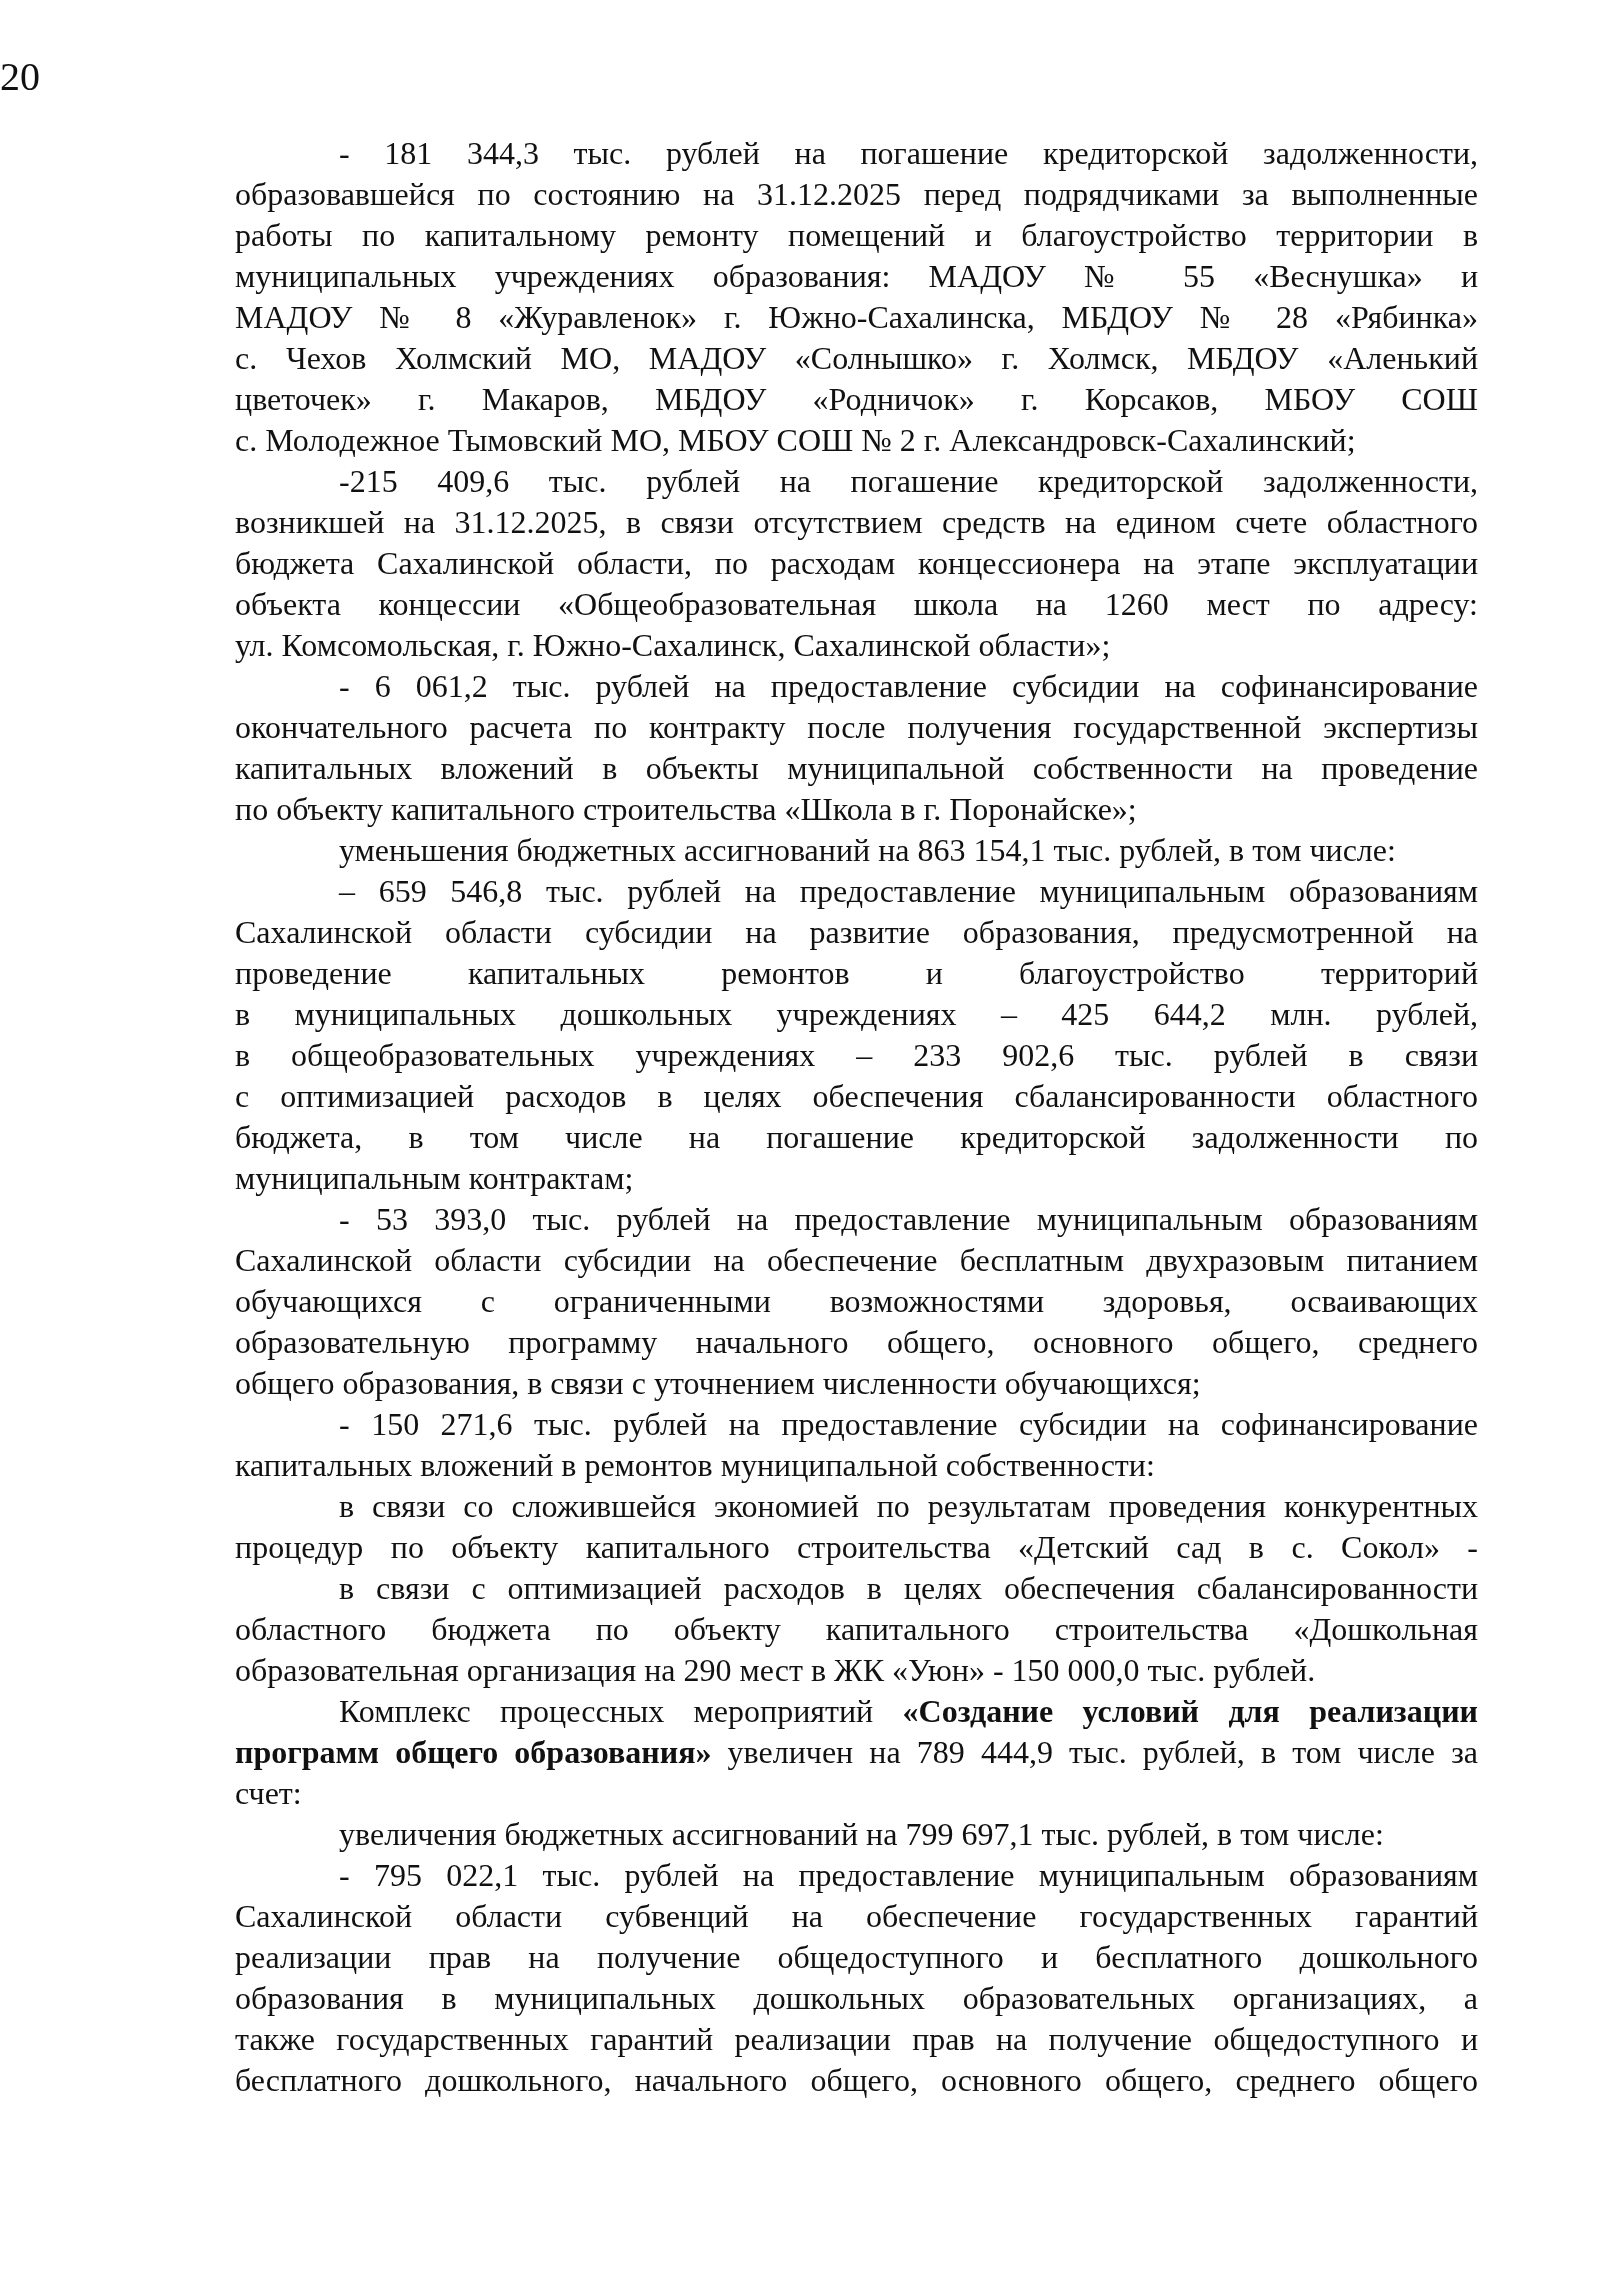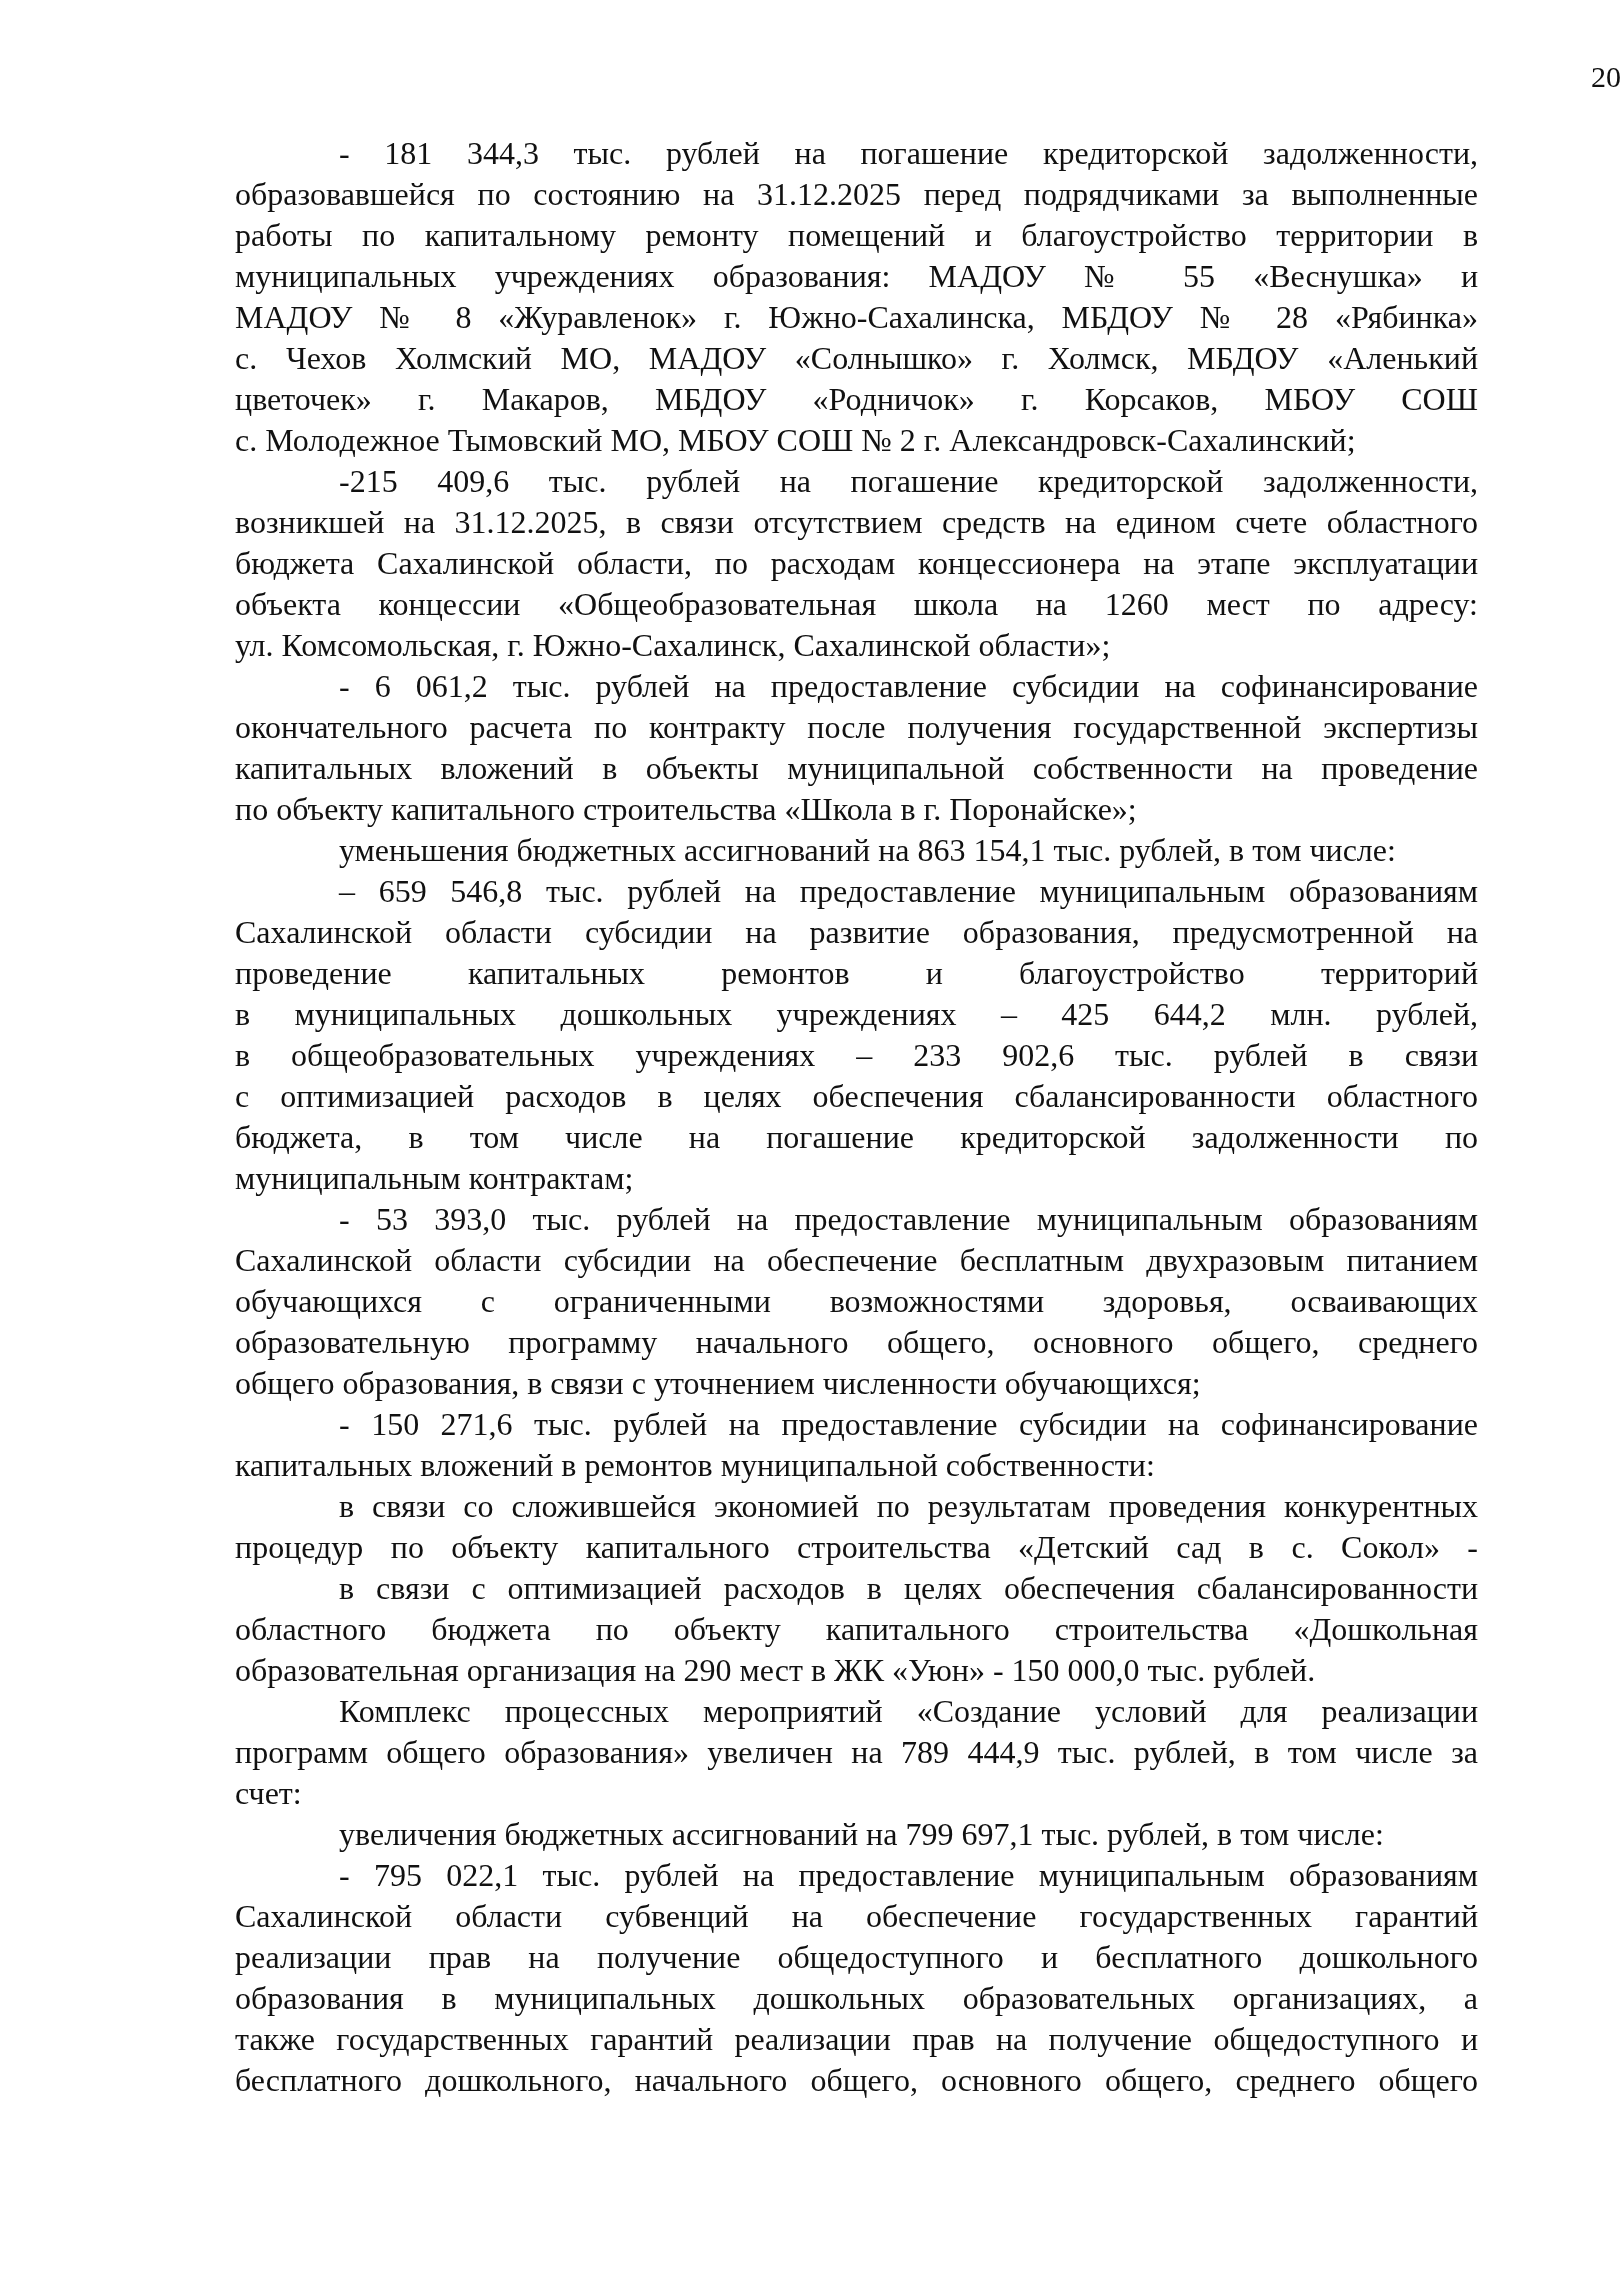--- a/index.html
+++ b/index.html
@@ -1,25 +1,25 @@
 <!DOCTYPE html>
 <html><head>
 <meta charset="utf-8">
 <style>
   html, body { margin: 0; padding: 0; background: #ffffff; }
   body { width: 1621px; height: 2293px; position: relative; overflow: hidden;
          font-family: "Liberation Serif", "DejaVu Serif", serif; color: #111111; }
-  .page-number { position: absolute; top: 57px; left: 0; width: 1621px; text-align: right;
-                 font-size: 30px; line-height: 39px; }
+  .page-number { position: absolute; top: 57px; left: 0; width: 1621px; text-align: left;
+                 font-size: 40px; line-height: 39px; }
   .body-text { position: absolute; left: 235px; top: 133px; width: 1243px; }
   .line { display: block; height: 41px; line-height: 41px; font-size: 32px;
           white-space: nowrap; text-align: justify; text-align-last: justify; }
   .line.indent { padding-left: 104px; }
   .line.last { text-align-last: left; }
-  b { font-weight: normal; }
+  b { font-weight: bold; }
 </style>
 </head>
 <body>
 
 <div class="page-number">20</div>
 <div class="body-text" id="body-text">
     <div>
       <span class="line indent">- 181 344,3 тыс. рублей на погашение кредиторской задолженности,</span>
       <span class="line">образовавшейся по состоянию на 31.12.2025 перед подрядчиками за выполненные</span>
       <span class="line">работы по капитальному ремонту помещений и благоустройство территории в</span>

